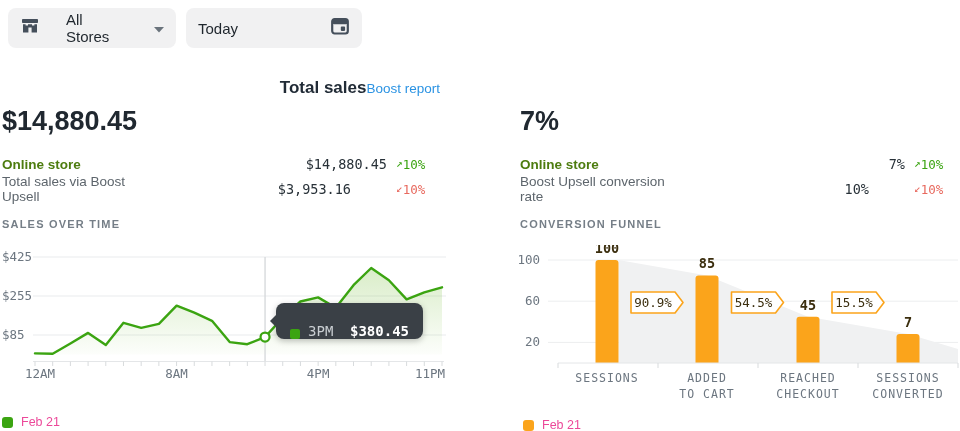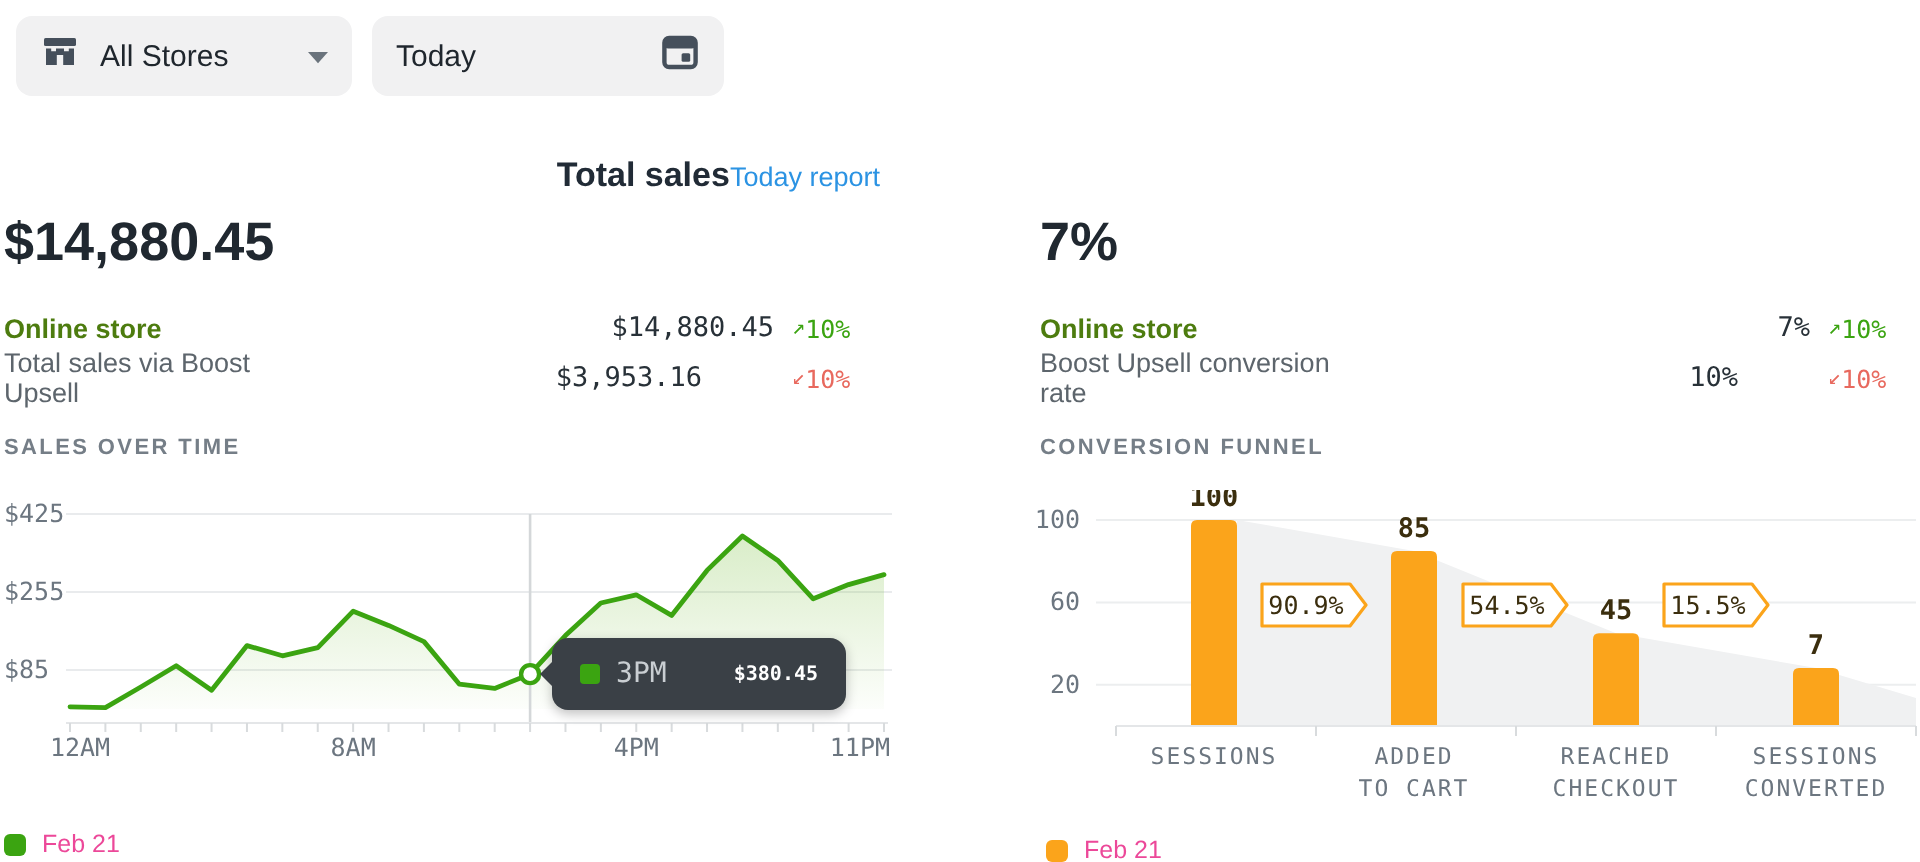--- a/index.html
+++ b/index.html
@@ -3,21 +3,21 @@
 <meta charset="utf-8">
 <style>
   * { margin:0; padding:0; box-sizing:border-box; }
   html,body { width:960px; height:431px; background:#fff; overflow:hidden;
     font-family:"Liberation Sans", sans-serif; color:#212b36; }
 
   
   .topbar { position:absolute; left:0; top:0; width:960px; height:58px; background:#fff; }
   .pill { position:absolute; top:8px; height:40px; background:#f1f1f2; border-radius:8px;
     display:flex; align-items:center; cursor:pointer; }
-  .pill-store { left:8px; width:168px; padding:0 12px; gap:10px; }
+  .pill-store { left:8px; width:168px; padding:0 12px; gap:26px; }
   .pill-date { left:186px; width:176px; padding:0 12px; justify-content:space-between; }
   .pill-label { font-size:15px; color:#1f262d; }
   .pill svg { flex:none; }
 
   
   .panel { position:absolute; top:70px; width:440px; height:361px; }
   .panel-left  { left:2px; }
   .panel-right { left:520px; }
 
   .panel-head { position:absolute; left:0; right:2px; top:8px; display:flex;
@@ -46,21 +46,21 @@
   .chart-wrap svg { display:block; }
 
   
   .tooltip { position:absolute; width:147px; height:36px; background:#3a4046; border-radius:8px;
     display:flex; align-items:center; padding:0 14px; gap:8px;
     box-shadow:0 2px 6px rgba(0,0,0,.25); }
   .tooltip::before { content:""; position:absolute; left:-6px; top:12px; border:6px solid transparent;
     border-right-color:#3a4046; border-left:0; }
   .tt-dot { width:10px; height:10px; border-radius:2px; background:#3ba411; flex:none; }
   .tt-label { font-family:"DejaVu Sans Mono",monospace; font-size:14px; color:#c9ced2; }
-  .tt-val { flex:1; text-align:right; font-family:"DejaVu Sans Mono",monospace; font-size:10px;
+  .tt-val { flex:1; text-align:right; font-family:"DejaVu Sans Mono",monospace; font-size:14px;
     font-weight:700; color:#fff; }
 
   .legend { position:absolute; left:0; top:345px; display:flex; align-items:center; gap:8px; }
   .legend-dot { width:11px; height:11px; border-radius:3px; }
   .legend-dot.green  { background:#3ba411; }
   .legend-dot.orange { background:#fba41b; }
   .legend-label { font-size:12.5px; color:#ec4899; }
   .panel-right .legend { left:3px; top:348px; }
 
   
@@ -97,21 +97,21 @@
           <rect x="2.2" y="3" width="15.6" height="5.2" rx="2" fill="#454f5b"></rect>
           <rect x="10.8" y="10.6" width="4.3" height="4.3" rx="0.8" fill="#454f5b"></rect>
         </svg>
       </span>
     </div>
   </div>
 
   <div class="panel panel-left">
     <div class="panel-head">
       <div class="card-title">Total sales</div>
-      <a class="view-report">Today report</a>
+      <a class="view-report">Boost report</a>
     </div>
     <div class="big-value">$14,880.45</div>
 
     <div class="rows">
       <div class="mrow">
         <span class="mrow-label strong">Online store</span>
         <span class="mrow-value">$14,880.45</span>
         <span class="mrow-delta delta-up"><span class="arr">↗</span><span>10%</span></span>
       </div>
       <div class="mrow">
@@ -164,21 +164,21 @@
           <line x1="386.9130434782609" y1="113.5" x2="386.9130434782609" y2="118" stroke="#d8dbdd"></line>
           <line x1="404.60869565217394" y1="113.5" x2="404.60869565217394" y2="118" stroke="#d8dbdd"></line>
           <line x1="422.30434782608694" y1="113.5" x2="422.30434782608694" y2="118" stroke="#d8dbdd"></line>
           <line x1="440" y1="113.5" x2="440" y2="118" stroke="#d8dbdd"></line>
           <text x="38" y="130" class="ax" text-anchor="middle">12AM</text>
           <text x="174.56521739130434" y="130" class="ax" text-anchor="middle">8AM</text>
           <text x="316.1304347826087" y="130" class="ax" text-anchor="middle">4PM</text>
           <text x="443" y="130" class="ax" text-anchor="end">11PM</text>
           <circle cx="263.04347826086956" cy="89.0646" r="4.5" fill="#fff" stroke="#3ba411" stroke-width="2.2"></circle>
         </svg>
-      <div class="tooltip" id="line-tooltip" style="left: 274.043px; top: 71px;">
+      <div class="tooltip" id="line-tooltip" style="left: 274.043px; top: 55px; align-items: flex-end;">
         <span class="tt-dot"></span>
         <span class="tt-label">3PM</span>
         <span class="tt-val">$380.45</span>
       </div>
     </div>
 
     <div class="legend">
       <span class="legend-dot green"></span>
       <span class="legend-label">Feb 21</span>
     </div>

